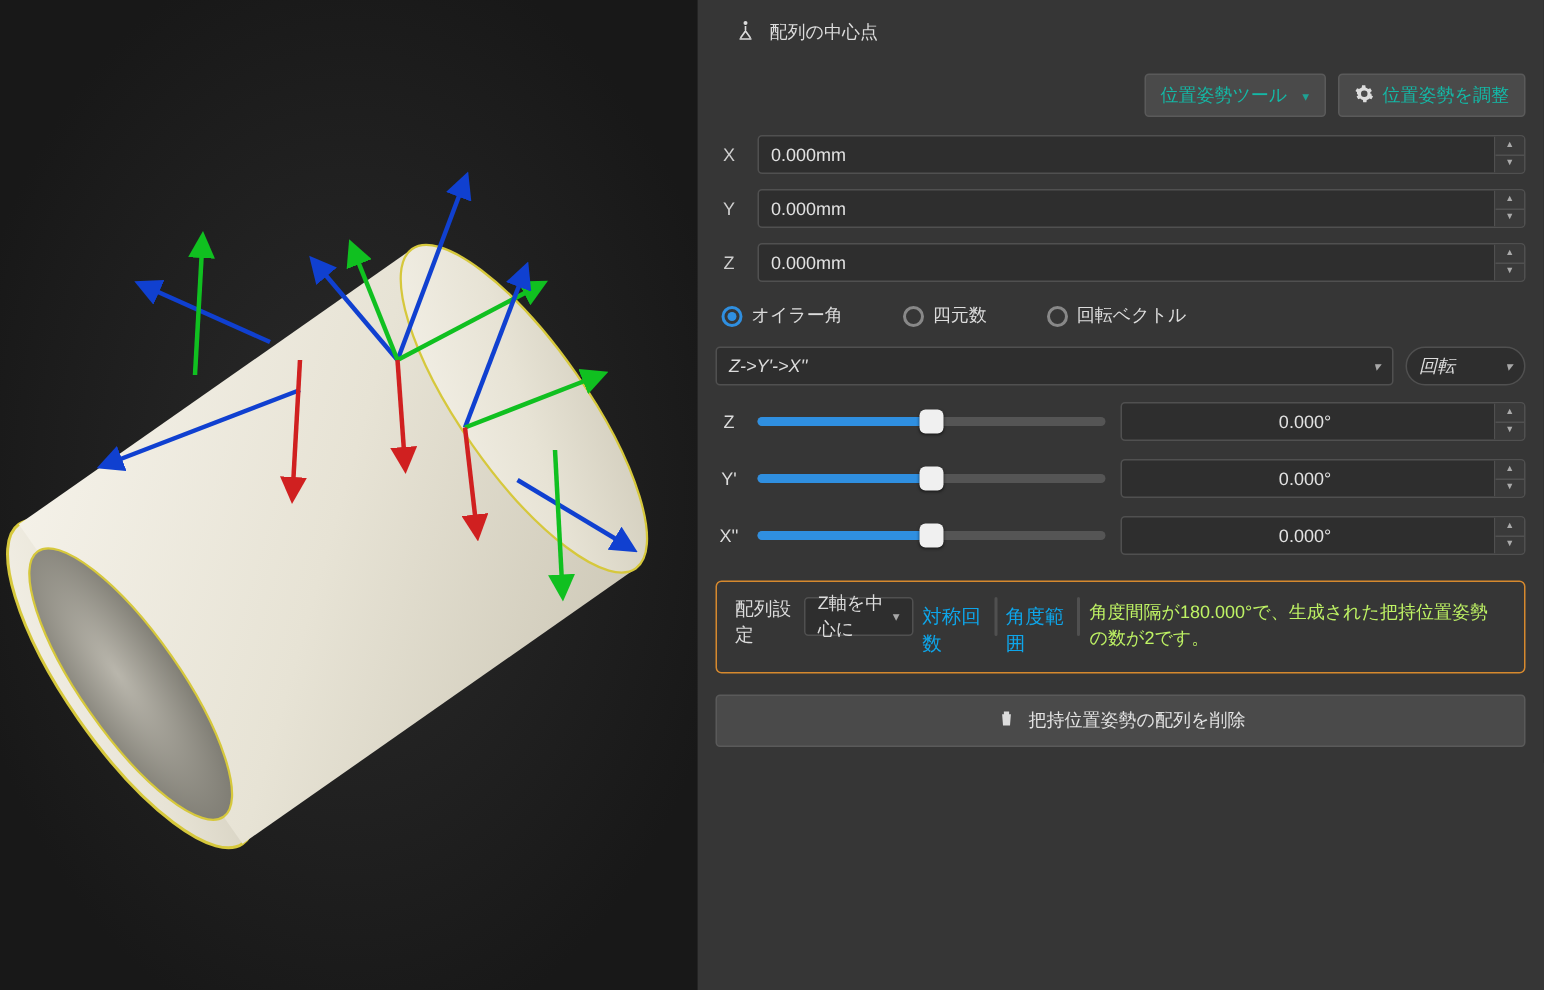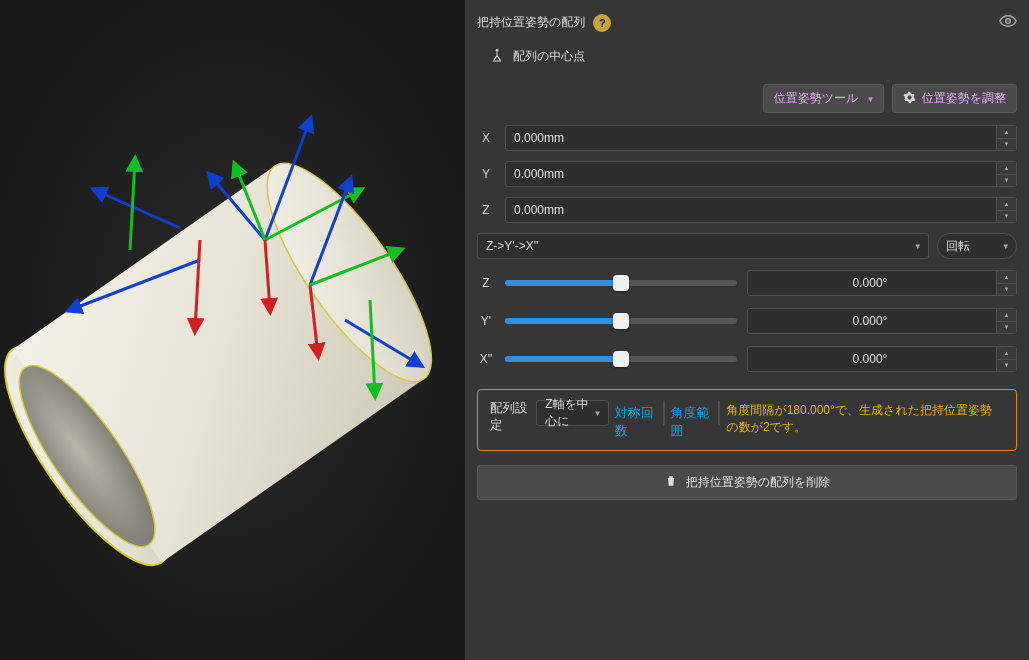--- a/index.html
+++ b/index.html
@@ -61,21 +61,21 @@
   .subhead-icon svg { width: 16px; height: 16px; fill: #dcdcdc; }
   .toolbar-row {
     display: flex;
     justify-content: flex-end;
     gap: 8px;
     padding: 4px 0;
   }
   .btn {
     background: #4a4a4a;
     border: 1px solid #5a5a5a;
-    color: #f0abfc;
+    color: #14b8a6;
     padding: 5px 10px;
     border-radius: 3px;
     font-size: 12px;
     cursor: pointer;
     display: inline-flex;
     align-items: center;
     gap: 6px;
   }
   .btn-drop::after {
     content: "▾";
@@ -157,20 +157,21 @@
     content: "";
     position: absolute;
     inset: 2px;
     background: #2f8fe0;
     border-radius: 50%;
   }
   .dual-row {
     display: flex;
     gap: 8px;
     padding: 2px 0;
+    font-style: italic;
   }
   .select {
     background: #2e2e2e;
     border: 1px solid #505050;
     border-radius: 3px;
     height: 26px;
     display: flex;
     align-items: center;
     padding: 0 8px;
     cursor: pointer;
@@ -226,21 +227,21 @@
     border-radius: 4px;
     padding: 10px 12px;
     margin-top: 8px;
     display: flex;
     flex-direction: row;
     gap: 6px;
   }
   .array-title { font-size: 12.5px; margin-bottom: 2px; }
   .field-label { color: #0ea5e9; font-size: 13px; margin-top: 4px; }
   .info-text {
-    color: #eab308;
+    color: #bef264;
     font-size: 12px;
     margin-top: 2px;
   }
   .delete-btn {
     margin-top: 8px;
     background: #4a4a4a;
     border: 1px solid #5a5a5a;
     color: #e2e2e2;
     padding: 8px;
     border-radius: 3px;
@@ -309,30 +310,20 @@
         <line x1="345" y1="320" x2="420" y2="365" stroke="#1040d0" marker-end="url(#ah-blue)"></line>
         <line x1="130" y1="250" x2="135" y2="160" stroke="#10c020" marker-end="url(#ah-green)"></line>
         <line x1="370" y1="300" x2="375" y2="395" stroke="#10c020" marker-end="url(#ah-green)"></line>
         <line x1="200" y1="240" x2="195" y2="330" stroke="#d02020" marker-end="url(#ah-red)"></line>
       </g>
     </svg>
   </div>
 
   <div class="side">
 
-    <div class="section-title-row">
-      <span>把持位置姿勢の配列</span>
-      <span class="help-badge">?</span>
-      <span class="eye-icon">
-        <svg width="18" height="18" viewBox="0 0 24 24" fill="none" stroke="#dcdcdc" stroke-width="2">
-            <path d="M1 12s4-7 11-7 11 7 11 7-4 7-11 7S1 12 1 12z"></path>
-            <circle cx="12" cy="12" r="3"></circle>
-          </svg>
-      </span>
-    </div>
 
     <div class="subhead">
       <span class="subhead-icon">
         <svg viewBox="0 0 24 24">
             <circle cx="12" cy="5" r="2"></circle>
             <path d="M12 8v4m-5 8l5-7 5 7M6 21h12" stroke="#dcdcdc" stroke-width="1.6" fill="none"></path>
           </svg>
       </span>
       <span>配列の中心点</span>
     </div>
@@ -373,20 +364,34 @@
       <span class="coord-label">Z</span>
       <div class="num-input">
         <input value="0.000mm" style="">
         <div class="spinner">
             <div>▲</div>
             <div>▼</div>
           </div>
       </div>
     </div>
 
+    <div class="radio-row">
+      <div class="radio-item">
+        <span class="radio checked"></span>
+        <span>オイラー角</span>
+      </div>
+      <div class="radio-item">
+        <span class="radio"></span>
+        <span>四元数</span>
+      </div>
+      <div class="radio-item">
+        <span class="radio"></span>
+        <span>回転ベクトル</span>
+      </div>
+    </div>
 
     <div class="dual-row">
       <div class="select flex">
         <span>Z-&gt;Y'-&gt;X''</span>
       </div>
       <div class="select small">
         <span>回転</span>
       </div>
     </div>
 

